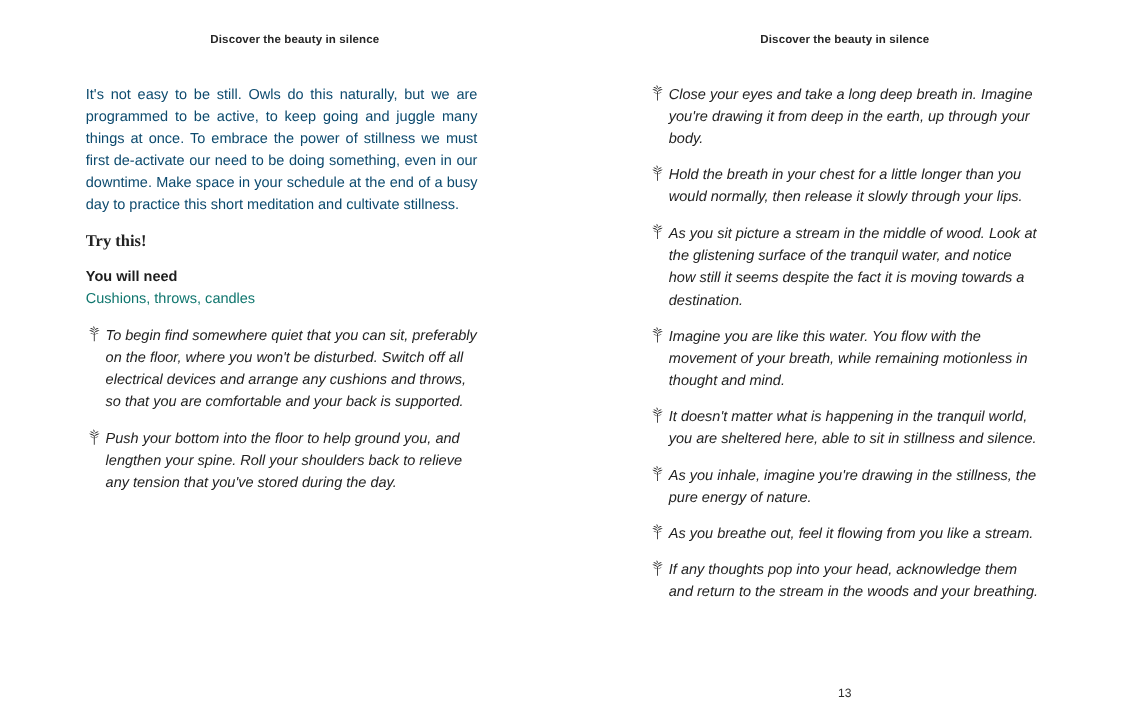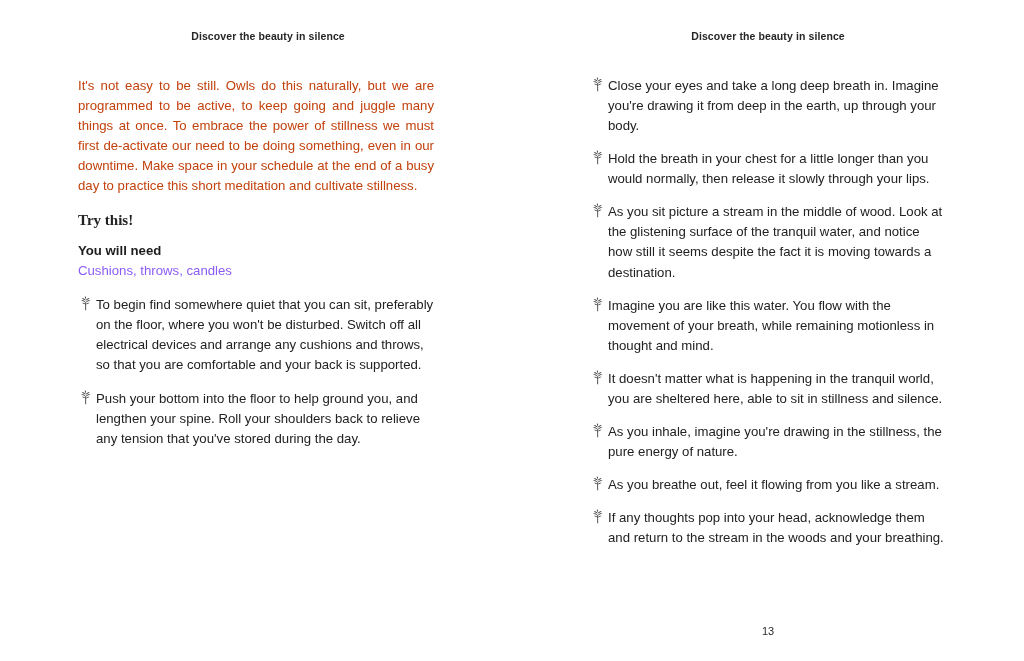--- a/index.html
+++ b/index.html
@@ -53,41 +53,41 @@
     color: #2a2a2a;
     text-transform: uppercase;
     margin: 0 0 30px 0;
     -webkit-text-stroke: 0.9px #2a2a2a;
   }
   .title .line { display: block; }
 
   .body-text {
     font-size: 13.2px;
     line-height: 1.52;
-    color: #c2410c;
+    color: #0c4a6e;
     text-align: justify;
     margin: 0 0 16px 0;
   }
   .subhead {
     font-family: "Liberation Serif", serif;
     font-size: 15px;
     color: #222222;
     margin: 0 0 12px 0;
     font-weight: 700;
   }
   .need-label {
     font-size: 13.2px;
     font-weight: 700;
     color: #1d1d1d;
     margin: 0;
     line-height: 1.5;
   }
   .need-items {
     font-size: 13.2px;
-    color: #8b5cf6;
+    color: #0f766e;
     margin: 0 0 14px 0;
     line-height: 1.5;
   }
 
   .step {
     display: flex;
     align-items: flex-start;
     margin: 0 0 14px 0;
   }
   .step-bullet {
@@ -96,20 +96,21 @@
     margin-right: 3px;
     position: relative;
     top: 1px;
   }
   .step-bullet svg { display: block; }
   .step-text {
     font-size: 13.2px;
     line-height: 1.52;
     color: #222222;
     flex: 1 1 auto;
+    font-style: italic;
   }
   .page-right .step { margin-bottom: 13px; }
 
   .folio {
     position: absolute;
     bottom: 24px;
     width: 100%;
     left: 0;
     text-align: center;
     font-size: 11px;

